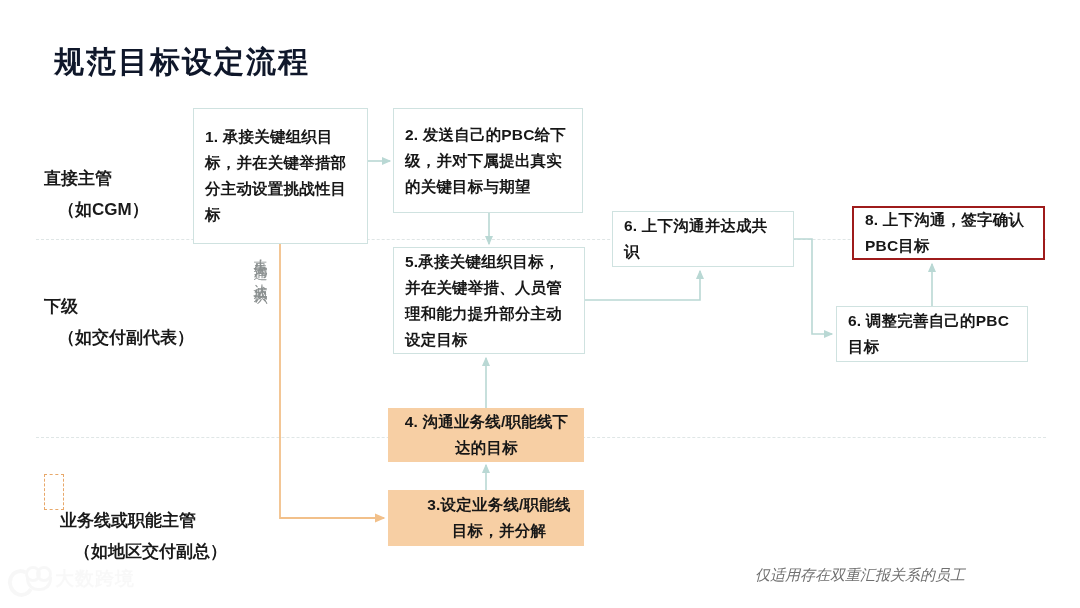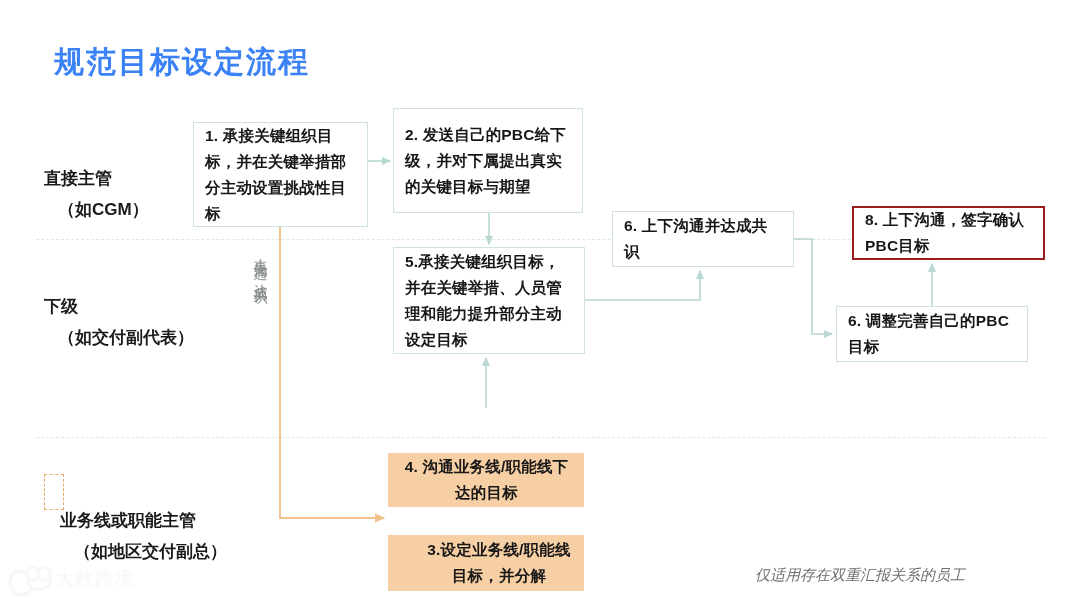--- a/index.html
+++ b/index.html
@@ -16,21 +16,21 @@
     overflow: hidden;
   }
 
   
   #title {
     position: absolute;
     left: 54px;
     top: 42px;
     font-size: 30px;
     font-weight: bold;
-    color: #3b82f6;
+    color: #0f172a;
     letter-spacing: 2px;
     white-space: nowrap;
   }
 
   
   .lane-divider {
     position: absolute;
     left: 36px;
     width: 1010px;
     height: 0;
@@ -80,30 +80,29 @@
   }
   .box.teal {
     background: #ffffff;
     border: 1px solid #cfe2e0;
   }
   .box.orange {
     background: #f7cfa4;
     border: 1px solid #f7cfa4;
     justify-content: center;
     text-align: center;
-    margin-top: 45px;
   }
   .box.redline {
     background: #ffffff;
     border: 2px solid #9e1b1b;
     margin-left: 16px;
   }
   .box .txt { display: block; width: 100%; }
 
-  #box-1 { left: 193px; top: 122px;  width: 175px; height: 105px; }
+  #box-1 { left: 193px; top: 108px;  width: 175px; height: 136px; }
   #box-2 { left: 393px; top: 108px;  width: 190px; height: 105px; align-items: center; }
   #box-5 { left: 393px; top: 247px;  width: 192px; height: 107px; }
   #box-6 { left: 612px; top: 211px;  width: 182px; height: 56px;  }
   #box-8 { left: 836px; top: 206px;  width: 193px; height: 54px;  }
   #box-7 { left: 836px; top: 306px;  width: 192px; height: 56px;  }
   #box-4 { left: 388px; top: 408px;  width: 196px; height: 54px;  }
   #box-3 { left: 388px; top: 490px;  width: 196px; height: 56px; padding-left: 36px;  }
 
   
   #vertical-note {

